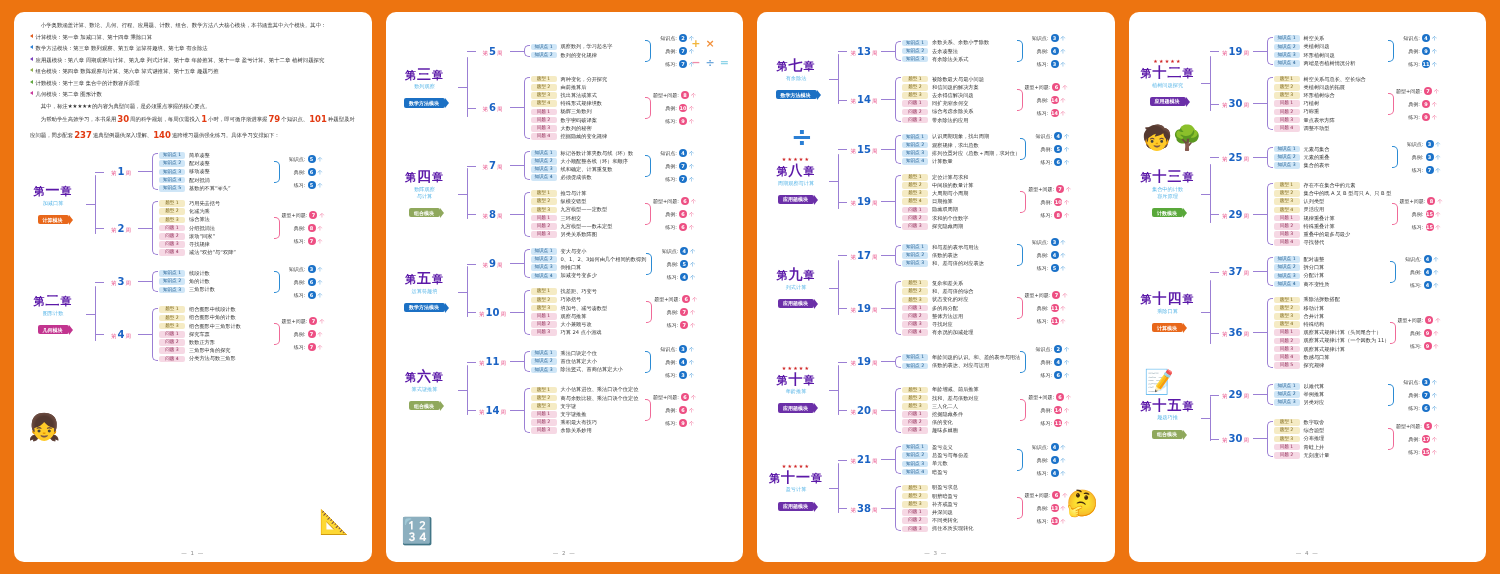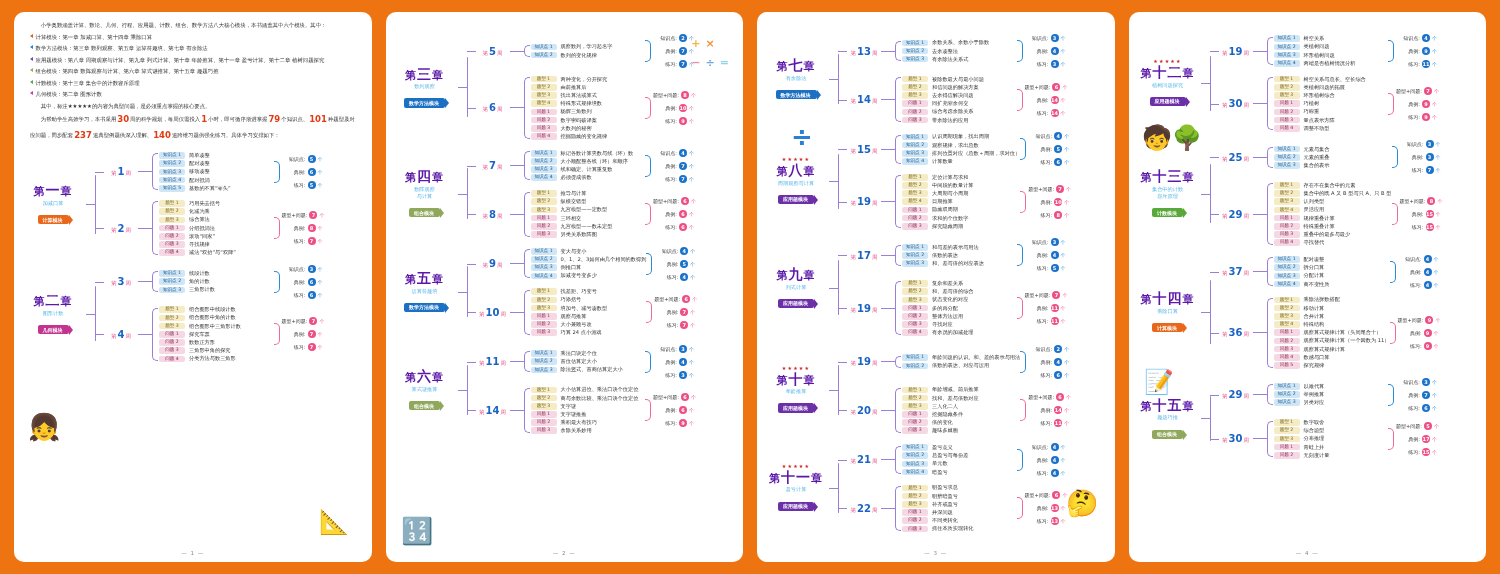--- a/index.html
+++ b/index.html
@@ -1171,21 +1171,21 @@
                   <span class="unit">个</span>
                 </div>
                 <div class="srow">
                   <span class="lab">练习:</span>
                   <span class="dot">4</span>
                   <span class="unit">个</span>
                 </div>
               </div>
             </div>
             <div class="wrow">
-              <div class="wk"><span>第</span><b>22</b><span>周</span></div>
+              <div class="wk"><span>第</span><b>38</b><span>周</span></div>
               <div class="wlink"></div>
               <div class="items">
                 <div class="brace"></div>
                 <div class="it">
                   <span class="tag tg-t">题型 1</span>
                   <span class="itx">明盈亏求总</span>
                 </div>
                 <div class="it">
                   <span class="tag tg-t">题型 2</span>
                   <span class="itx">明辨暗盈亏</span>

